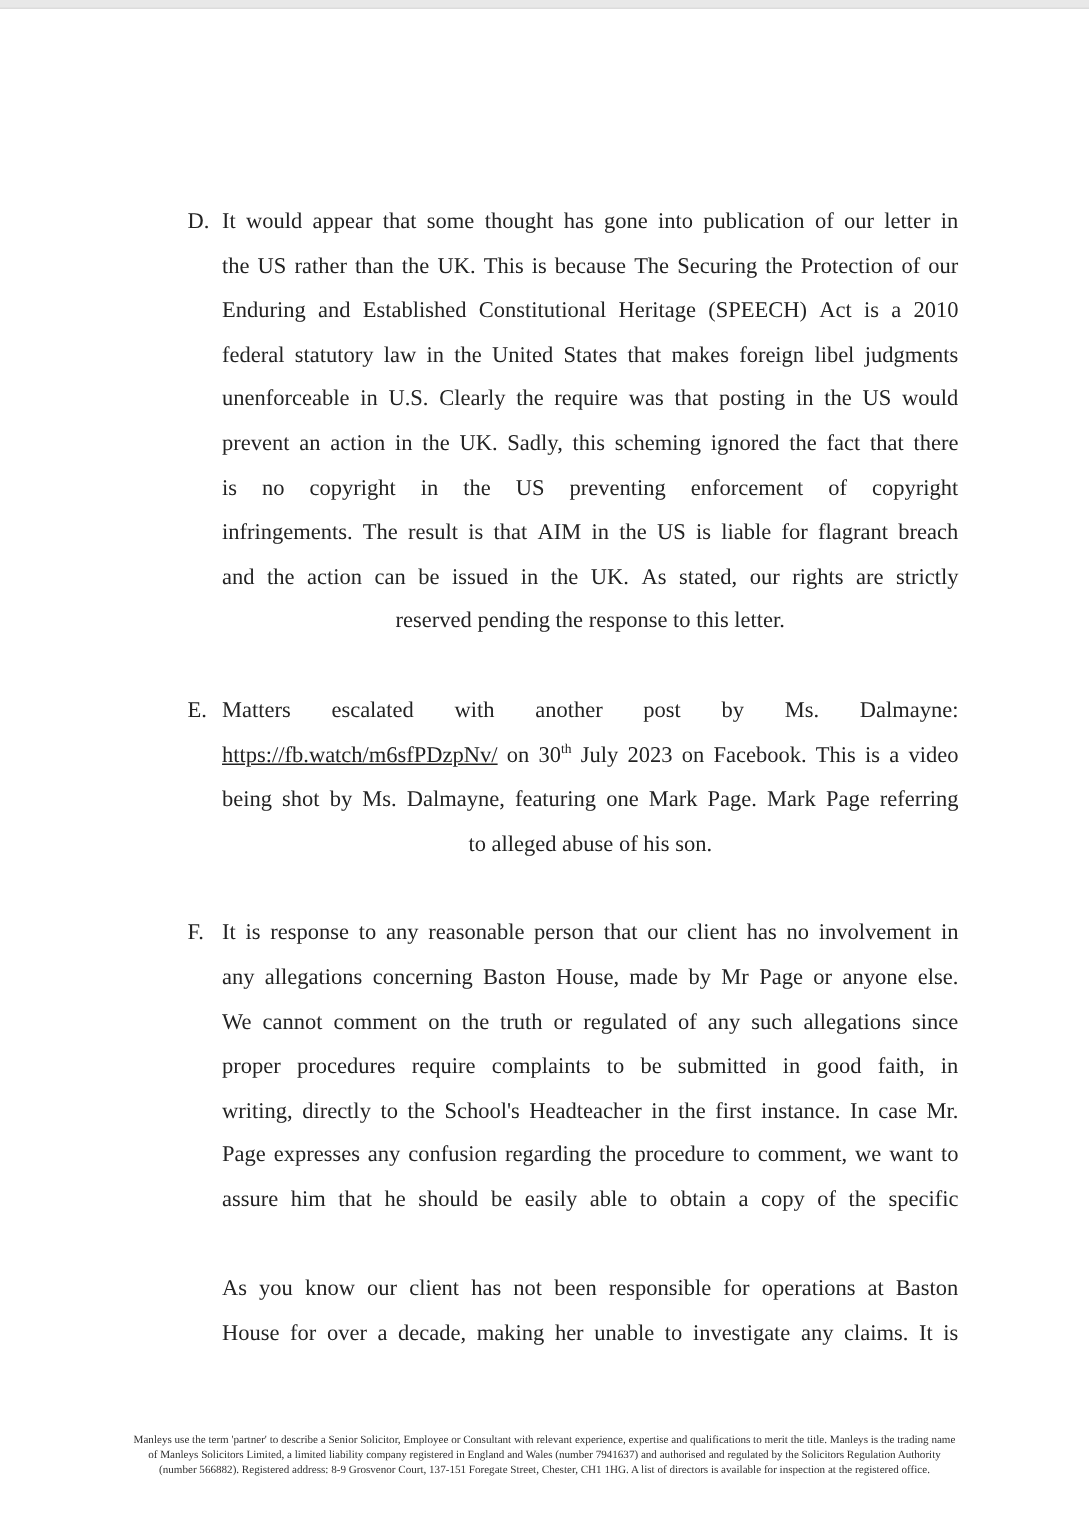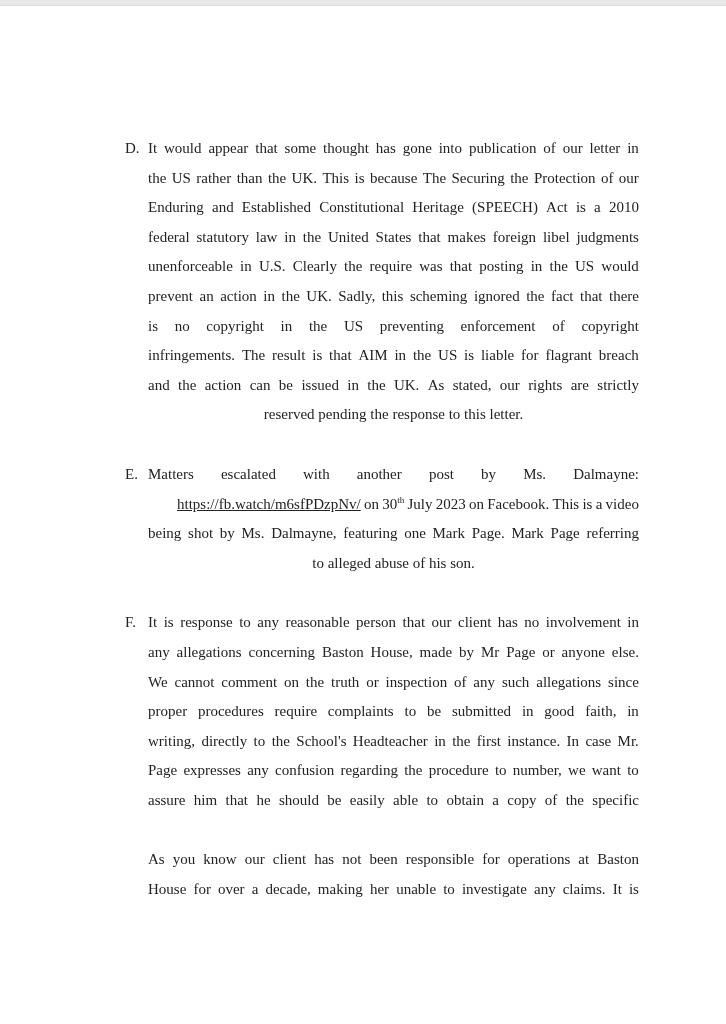--- a/index.html
+++ b/index.html
@@ -27,21 +27,21 @@
     line-height:29.6px; height:29.6px;
   }
   .plines { flex:1 1 auto; min-width:0;font-family:Liberation Serif, serif; }
   .line { height:29.6px; line-height:29.6px; white-space:nowrap; }
   .line.j {
     display:flex; justify-content:space-between;
     white-space:normal;
   }
   .line.last { text-align:center; }
   .word { display:inline-block; white-space:nowrap; }
-  .link { text-decoration:underline;margin-left:29px; }
+  .link { text-decoration:underline; }
   sup {
     font-size:9px; line-height:0; vertical-align:super;
   }
   .footer {
     position:absolute; top:955px; left:30px; width:666px;
     text-align:center;
     font-size:7.4px; line-height:10.2px;
     color:#2f2f2f;
   }
 </style>
@@ -270,21 +270,21 @@
             <span class="word">else.</span>
           </div>
           <div class="line j">
             <span class="word">We</span>
             <span class="word">cannot</span>
             <span class="word">comment</span>
             <span class="word">on</span>
             <span class="word">the</span>
             <span class="word">truth</span>
             <span class="word">or</span>
-            <span class="word">inspection</span>
+            <span class="word">regulated</span>
             <span class="word">of</span>
             <span class="word">any</span>
             <span class="word">such</span>
             <span class="word">allegations</span>
             <span class="word">since</span>
           </div>
           <div class="line j">
             <span class="word">proper</span>
             <span class="word">procedures</span>
             <span class="word">require</span>
@@ -314,21 +314,21 @@
           </div>
           <div class="line j">
             <span class="word">Page</span>
             <span class="word">expresses</span>
             <span class="word">any</span>
             <span class="word">confusion</span>
             <span class="word">regarding</span>
             <span class="word">the</span>
             <span class="word">procedure</span>
             <span class="word">to</span>
-            <span class="word">number,</span>
+            <span class="word">comment,</span>
             <span class="word">we</span>
             <span class="word">want</span>
             <span class="word">to</span>
           </div>
           <div class="line j">
             <span class="word">assure</span>
             <span class="word">him</span>
             <span class="word">that</span>
             <span class="word">he</span>
             <span class="word">should</span>
@@ -377,14 +377,17 @@
             <span class="word">any</span>
             <span class="word">claims.</span>
             <span class="word">It</span>
             <span class="word">is</span>
           </div>
         </div>
       </div>
     </div>
 
   <div class="footer">
+    <div>Manleys use the term 'partner' to describe a Senior Solicitor, Employee or Consultant with relevant experience, expertise and qualifications to merit the title. Manleys is the trading name</div>
+    <div>of Manleys Solicitors Limited, a limited liability company registered in England and Wales (number 7941637) and authorised and regulated by the Solicitors Regulation Authority</div>
+    <div>(number 566882). Registered address: 8-9 Grosvenor Court, 137-151 Foregate Street, Chester, CH1 1HG. A list of directors is available for inspection at the registered office.</div>
   </div>
 </div>
 
 </body></html>

